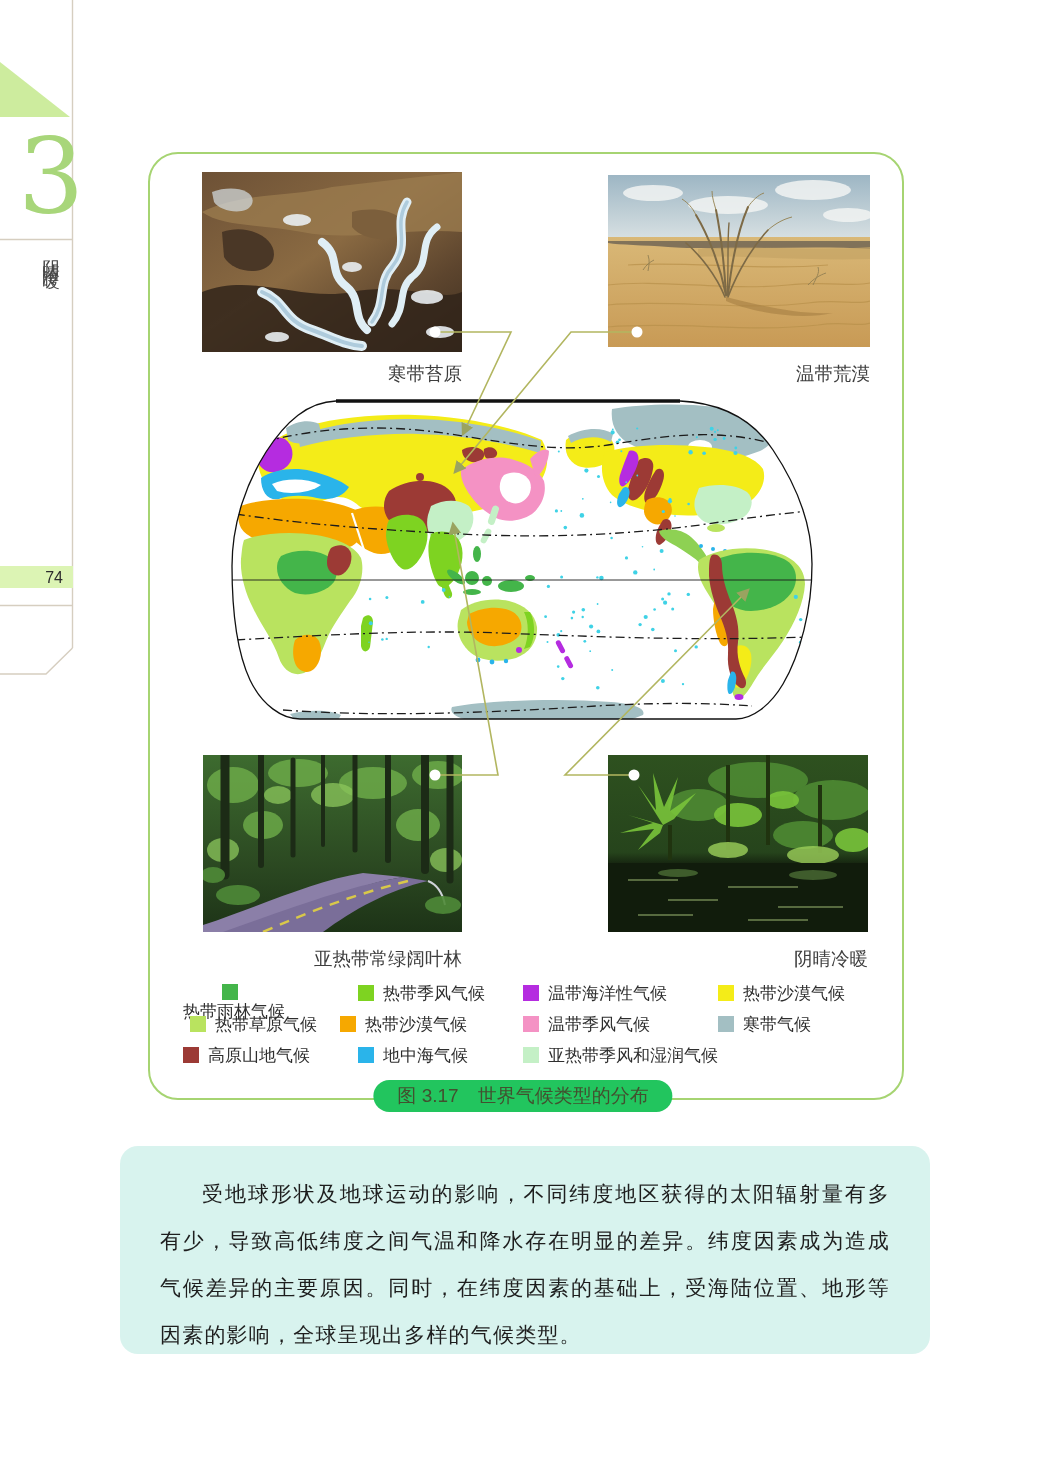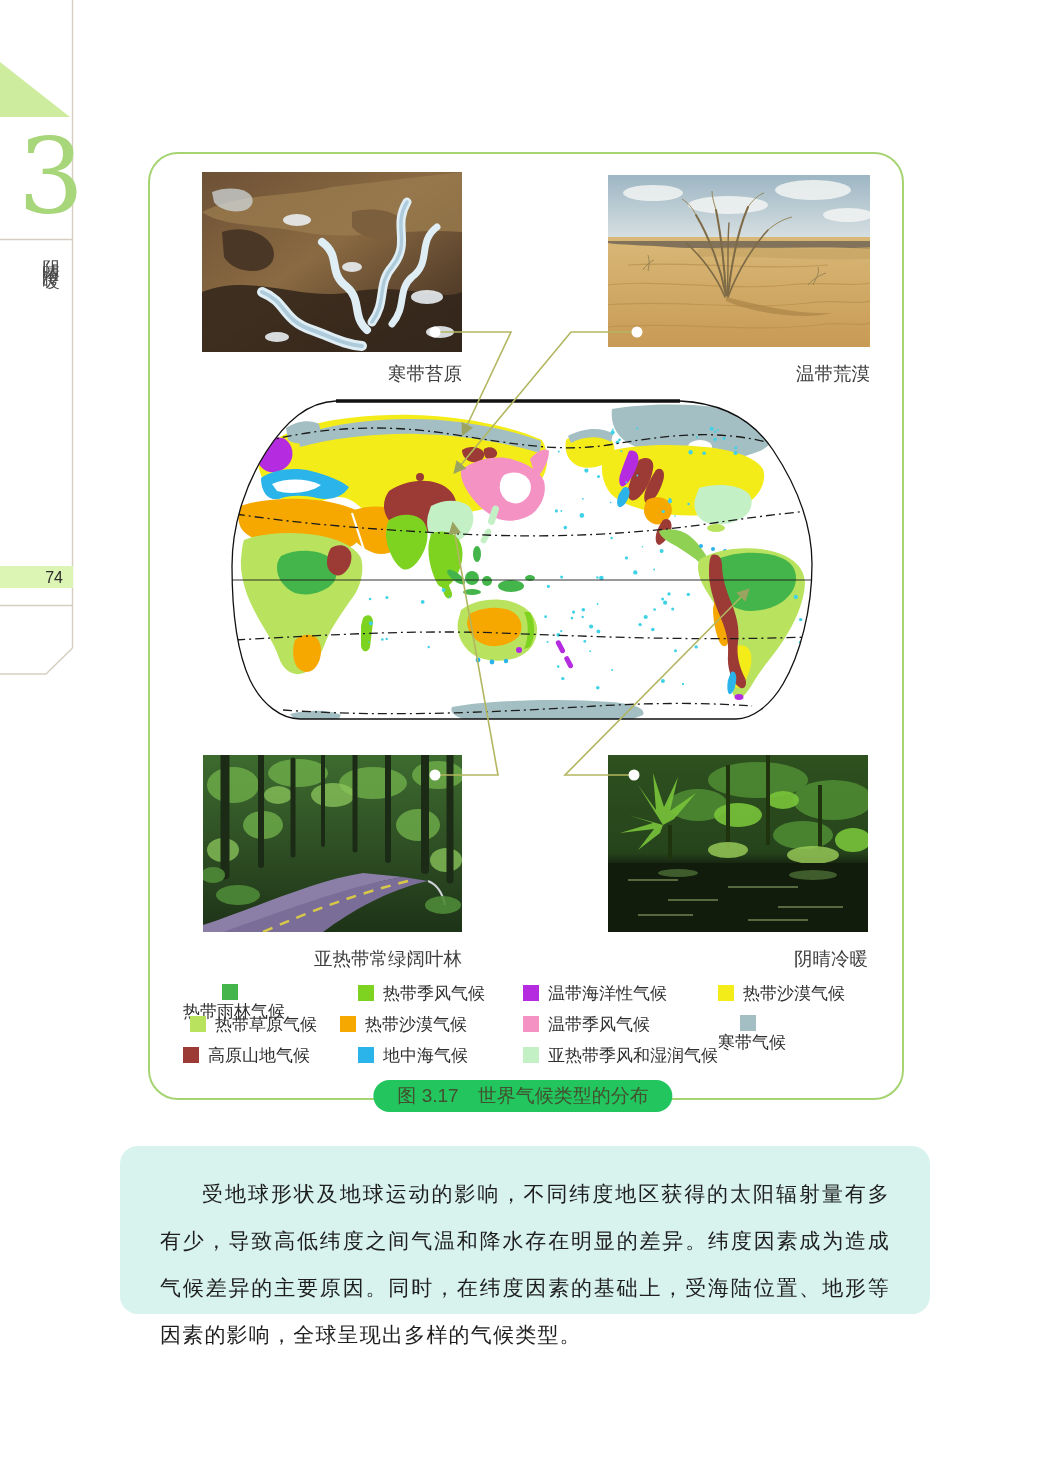--- a/index.html
+++ b/index.html
@@ -24,21 +24,21 @@
   .photo-caption{font-size:18.5px;color:#3e3e3e;text-align:right;}
   
   .legend-item{position:absolute;display:flex;align-items:center;height:18px;}
   .legend-swatch{width:16px;height:16px;margin-right:9px;flex:0 0 auto;}
   .legend-label{font-size:17px;color:#2e2e2e;white-space:nowrap;}
   
   #figure-caption-pill{left:523px;top:1080px;transform:translateX(-50%);
     background:#22c55e;border-radius:16px;padding:3px 24px;white-space:nowrap;
     font-size:19px;color:#42502f;}
   
-  #summary-panel{left:120px;top:1146px;width:810px;height:168px;background:#d8f3ee;border-radius:18px;}
+  #summary-panel{left:120px;top:1146px;width:810px;height:208px;background:#d8f3ee;border-radius:18px;}
   #summary-panel p{margin:0;padding:24px 40px 0 40px;font-size:21px;line-height:47px;
     letter-spacing:1.2px;color:#1e1e1e;text-align:justify;text-indent:2em;}
   svg{overflow:visible;}
 </style>
 </head>
 <body>
 
 <svg class="abs" style="left:0;top:0;" width="110" height="700" viewBox="0 0 110 700">
   <g stroke="#d6cec0" stroke-width="1.4" fill="none">
     <path d="M72.5,0 V648"></path>
@@ -514,21 +514,21 @@
       <span class="legend-label">热带草原气候</span>
     </div>
     <div class="legend-item" style="left: 340px; top: 1015px;">
       <span class="legend-swatch" style="background: rgb(246, 168, 0);"></span>
       <span class="legend-label">热带沙漠气候</span>
     </div>
     <div class="legend-item" style="left: 523px; top: 1015px;">
       <span class="legend-swatch" style="background: rgb(244, 146, 196);"></span>
       <span class="legend-label">温带季风气候</span>
     </div>
-    <div class="legend-item" style="left: 718px; top: 1015px; flex-direction: column;">
+    <div class="legend-item" style="left: 718px; top: 1015px;">
       <span class="legend-swatch" style="background: rgb(163, 191, 195);"></span>
       <span class="legend-label">寒带气候</span>
     </div>
     <div class="legend-item" style="left: 183px; top: 1046px;">
       <span class="legend-swatch" style="background: rgb(156, 58, 53);"></span>
       <span class="legend-label">高原山地气候</span>
     </div>
     <div class="legend-item" style="left: 358px; top: 1046px;">
       <span class="legend-swatch" style="background: rgb(42, 180, 234);"></span>
       <span class="legend-label">地中海气候</span>

